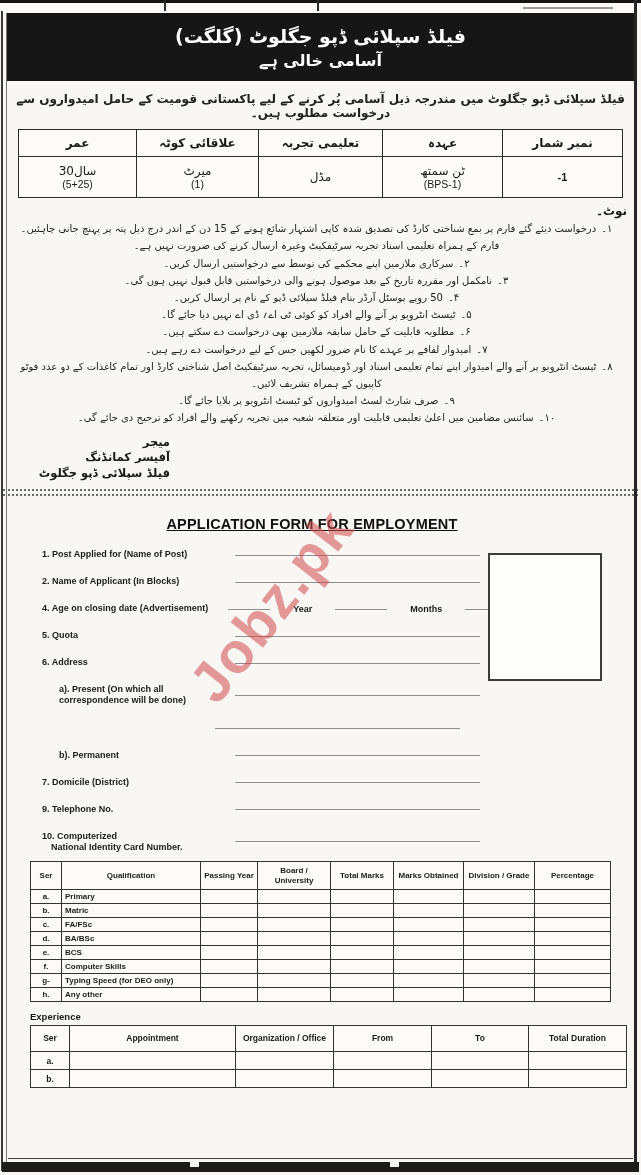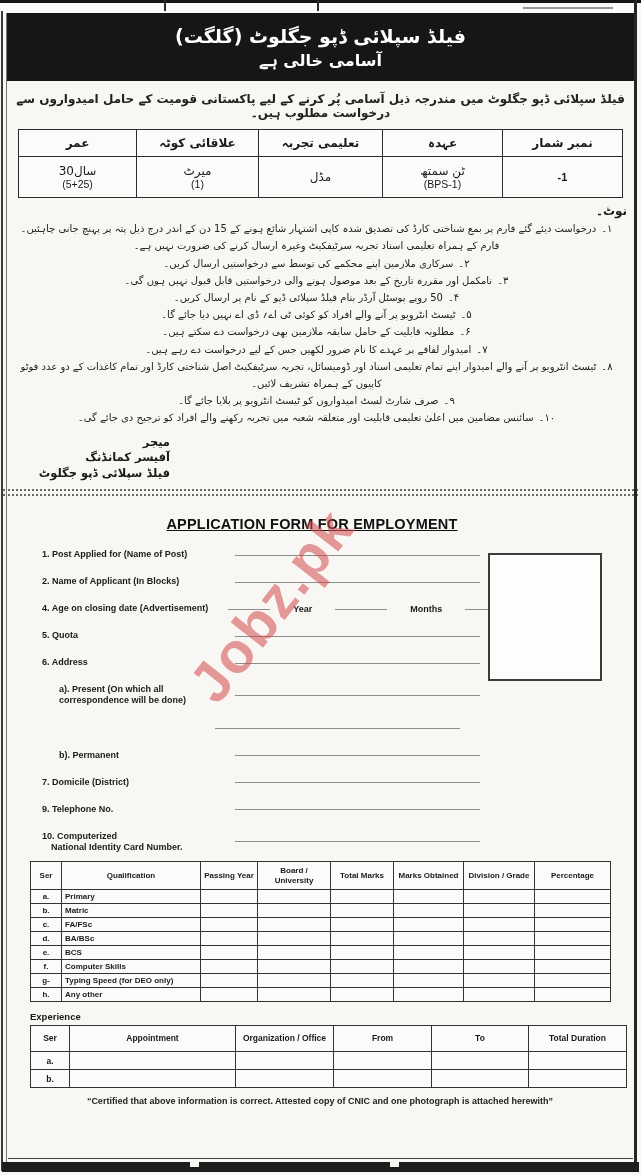--- a/index.html
+++ b/index.html
@@ -357,21 +357,20 @@
             <td>b.</td>
             <td></td>
             <td></td>
             <td></td>
             <td></td>
             <td></td>
           </tr>
     </tbody>
       </table>
 
-    <div class="cert">“Certified that above information is correct. Attested copy of CNIC and one photograph is attached herewith”</div>
 
   </div>
 
   <div class="b-left1"></div>
   <div class="b-left2"></div>
   <div class="b-right"></div>
   <div class="bottom-line"></div>
   <div class="bottom-bar">
     <div class="bar-gap" style="left:188px"></div>
     <div class="bar-gap" style="left:388px"></div>

